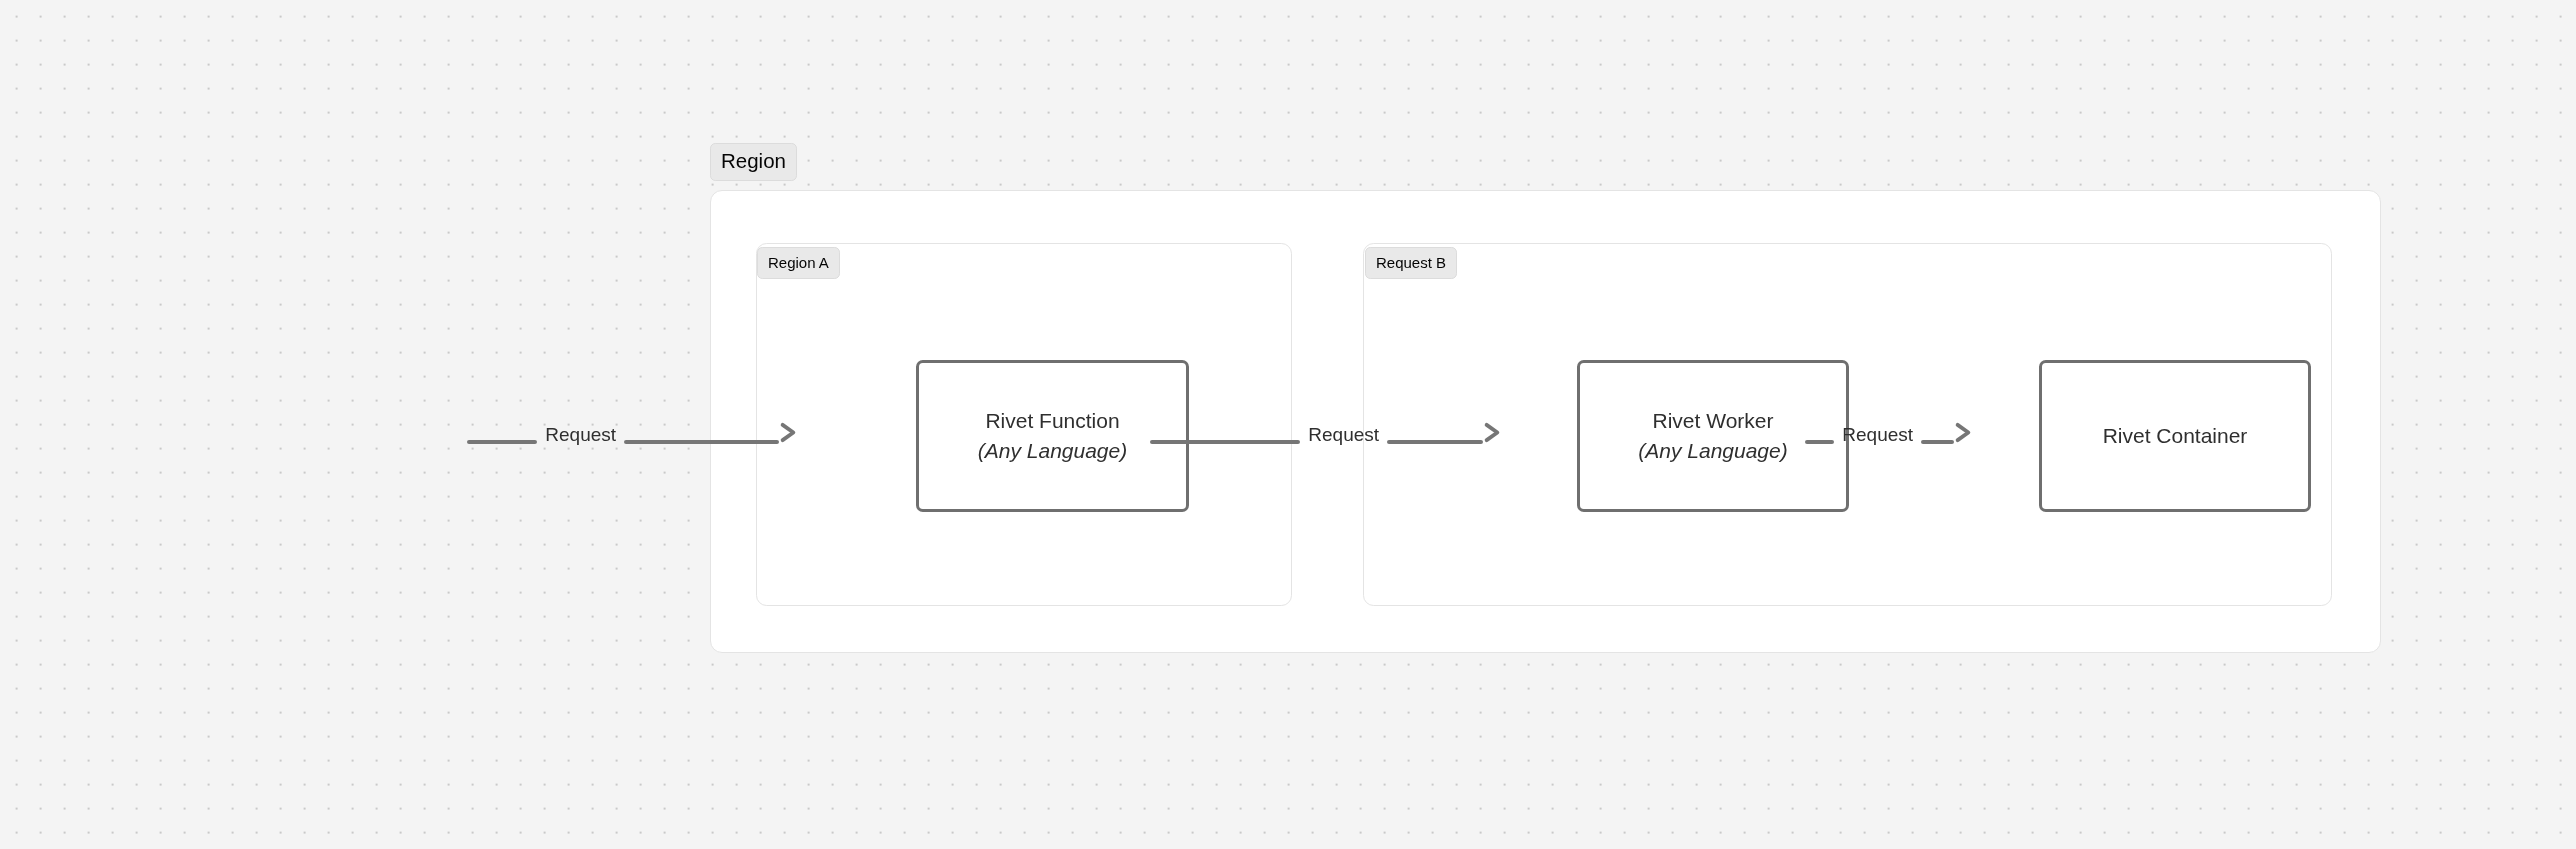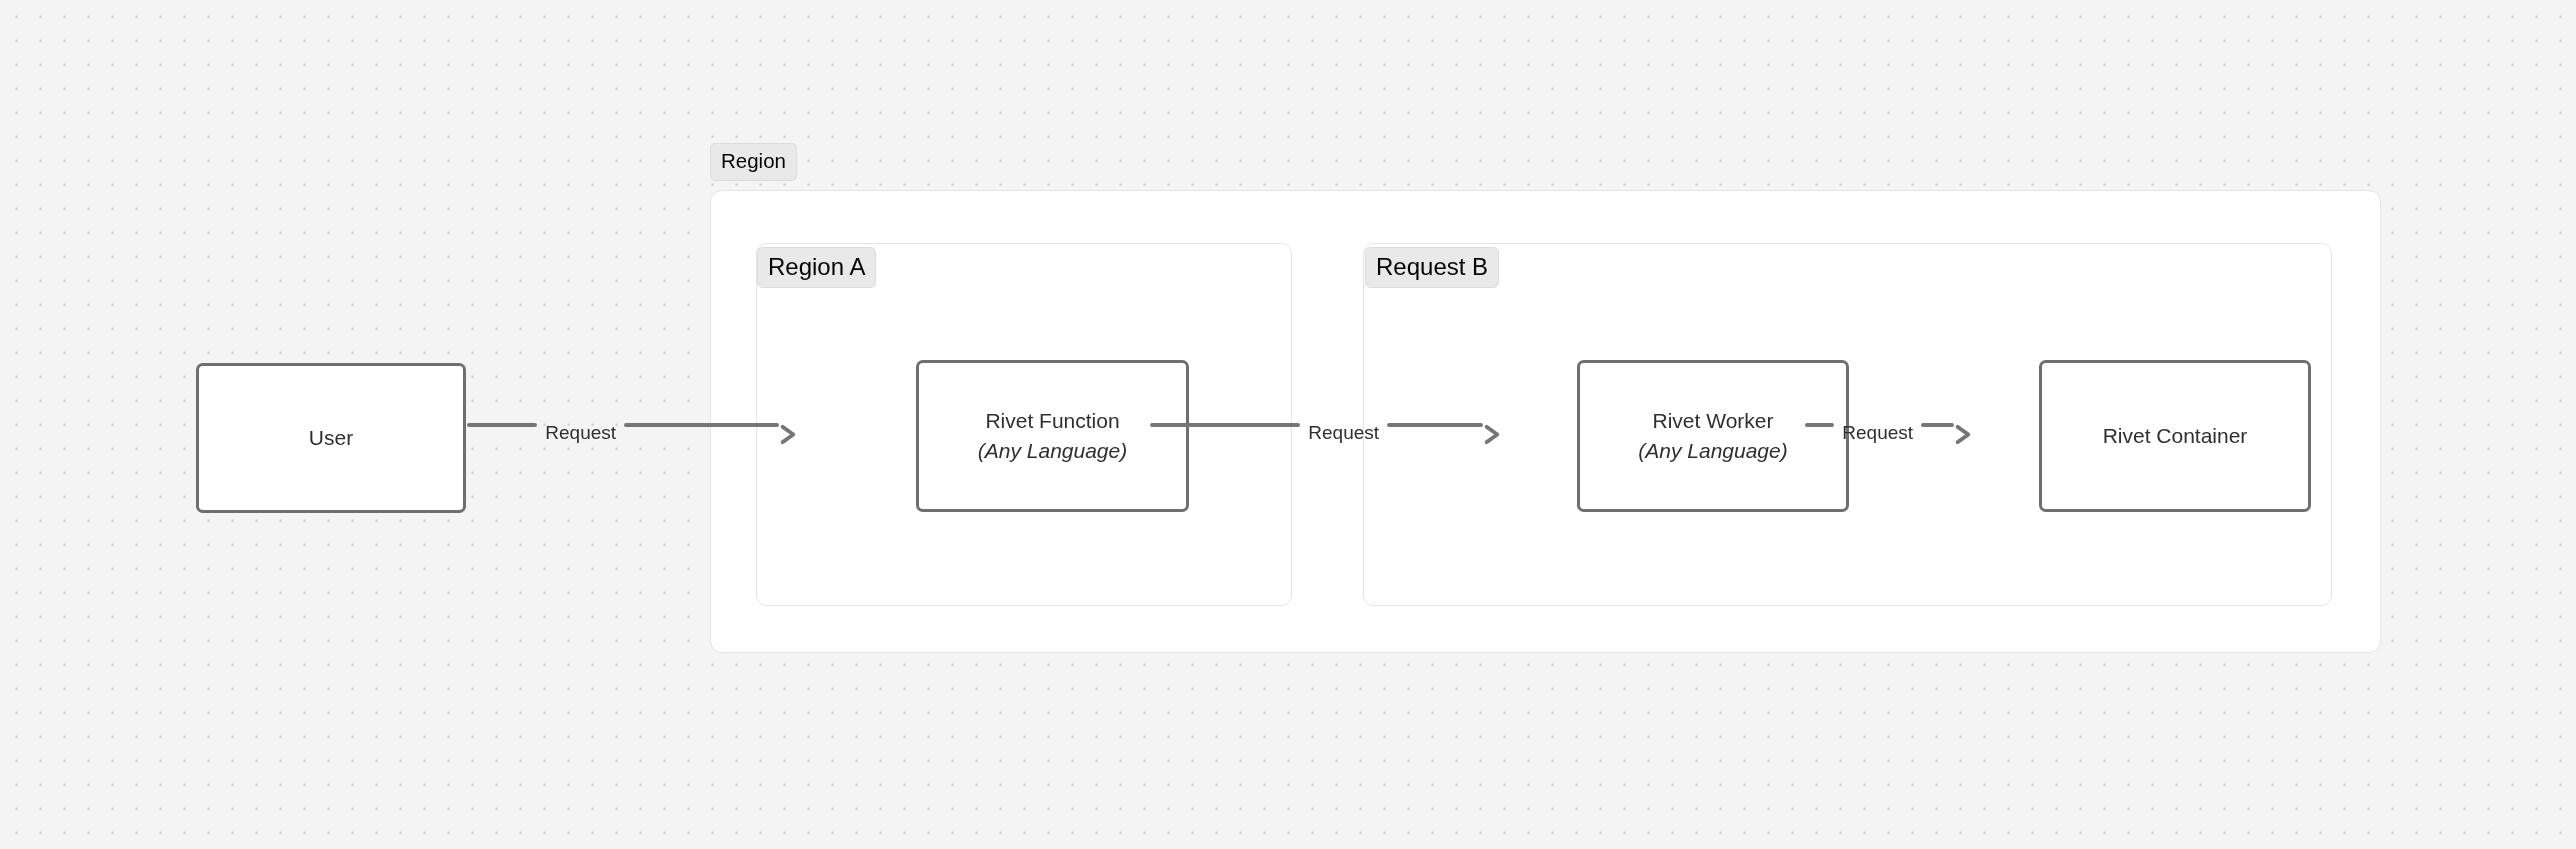--- a/index.html
+++ b/index.html
@@ -53,21 +53,21 @@
     height: 363px;
   }
 
   
   .badge {
     position: absolute;
     background: #e9e9e9;
     border: 0.8px solid #dcdcdc;
     border-radius: 5.3px;
     color: #050505;
-    font-size: 24px;
+    font-size: 15px;
     line-height: 1;
     padding: 6.8px 10px 8.3px 10px;
     white-space: nowrap;
     box-sizing: border-box;
   }
   .badge.outer-badge {
     left: 710px;
     top: 143px;
     font-size: 20.5px;
   }
@@ -101,26 +101,25 @@
   #node-user       { left: 196px;  top: 363px; width: 270px; height: 150px; }
   #node-function   { left: 874px; top: 360px; width: 273px; height: 152px; margin-left: 42px; }
   #node-worker     { left: 1530px; top: 360px; width: 272px; height: 152px; margin-left: 47px; }
   #node-container  { left: 2015px; top: 360px; width: 272px; height: 152px; margin-left: 24px; }
 
   
   .edge {
     position: absolute;
     height: 30px;
     display: flex;
-    align-items: flex-start;
+    align-items: flex-end;
     color: #2f2f2f;
     font-size: 19px;
     white-space: nowrap;
     pointer-events: none;
-    margin-top: 9px;
   }
   .edge .seg {
     background: #767676;
     height: 3.8px;
     border-radius: 2.3px;
   }
   .edge .elabel {
     padding: 0 8.3px;
     color: #2f2f2f;
     font-size: 19px;
@@ -153,23 +152,20 @@
 
   <div class="group outer"></div>
   <div class="badge outer-badge">Region</div>
 
   <div class="group region-a"></div>
   <div class="badge region-a-badge">Region A</div>
 
   <div class="group region-b"></div>
   <div class="badge region-b-badge">Request B</div>
 
-  <div class="node" id="node-user">
-    <span>User</span>
-  </div>
 
   <div class="node" id="node-function">
     <span>Rivet Function</span>
     <span class="line2">(Any Language)</span>
   </div>
 
   <div class="node" id="node-worker">
     <span>Rivet Worker</span>
     <span class="line2">(Any Language)</span>
   </div>

